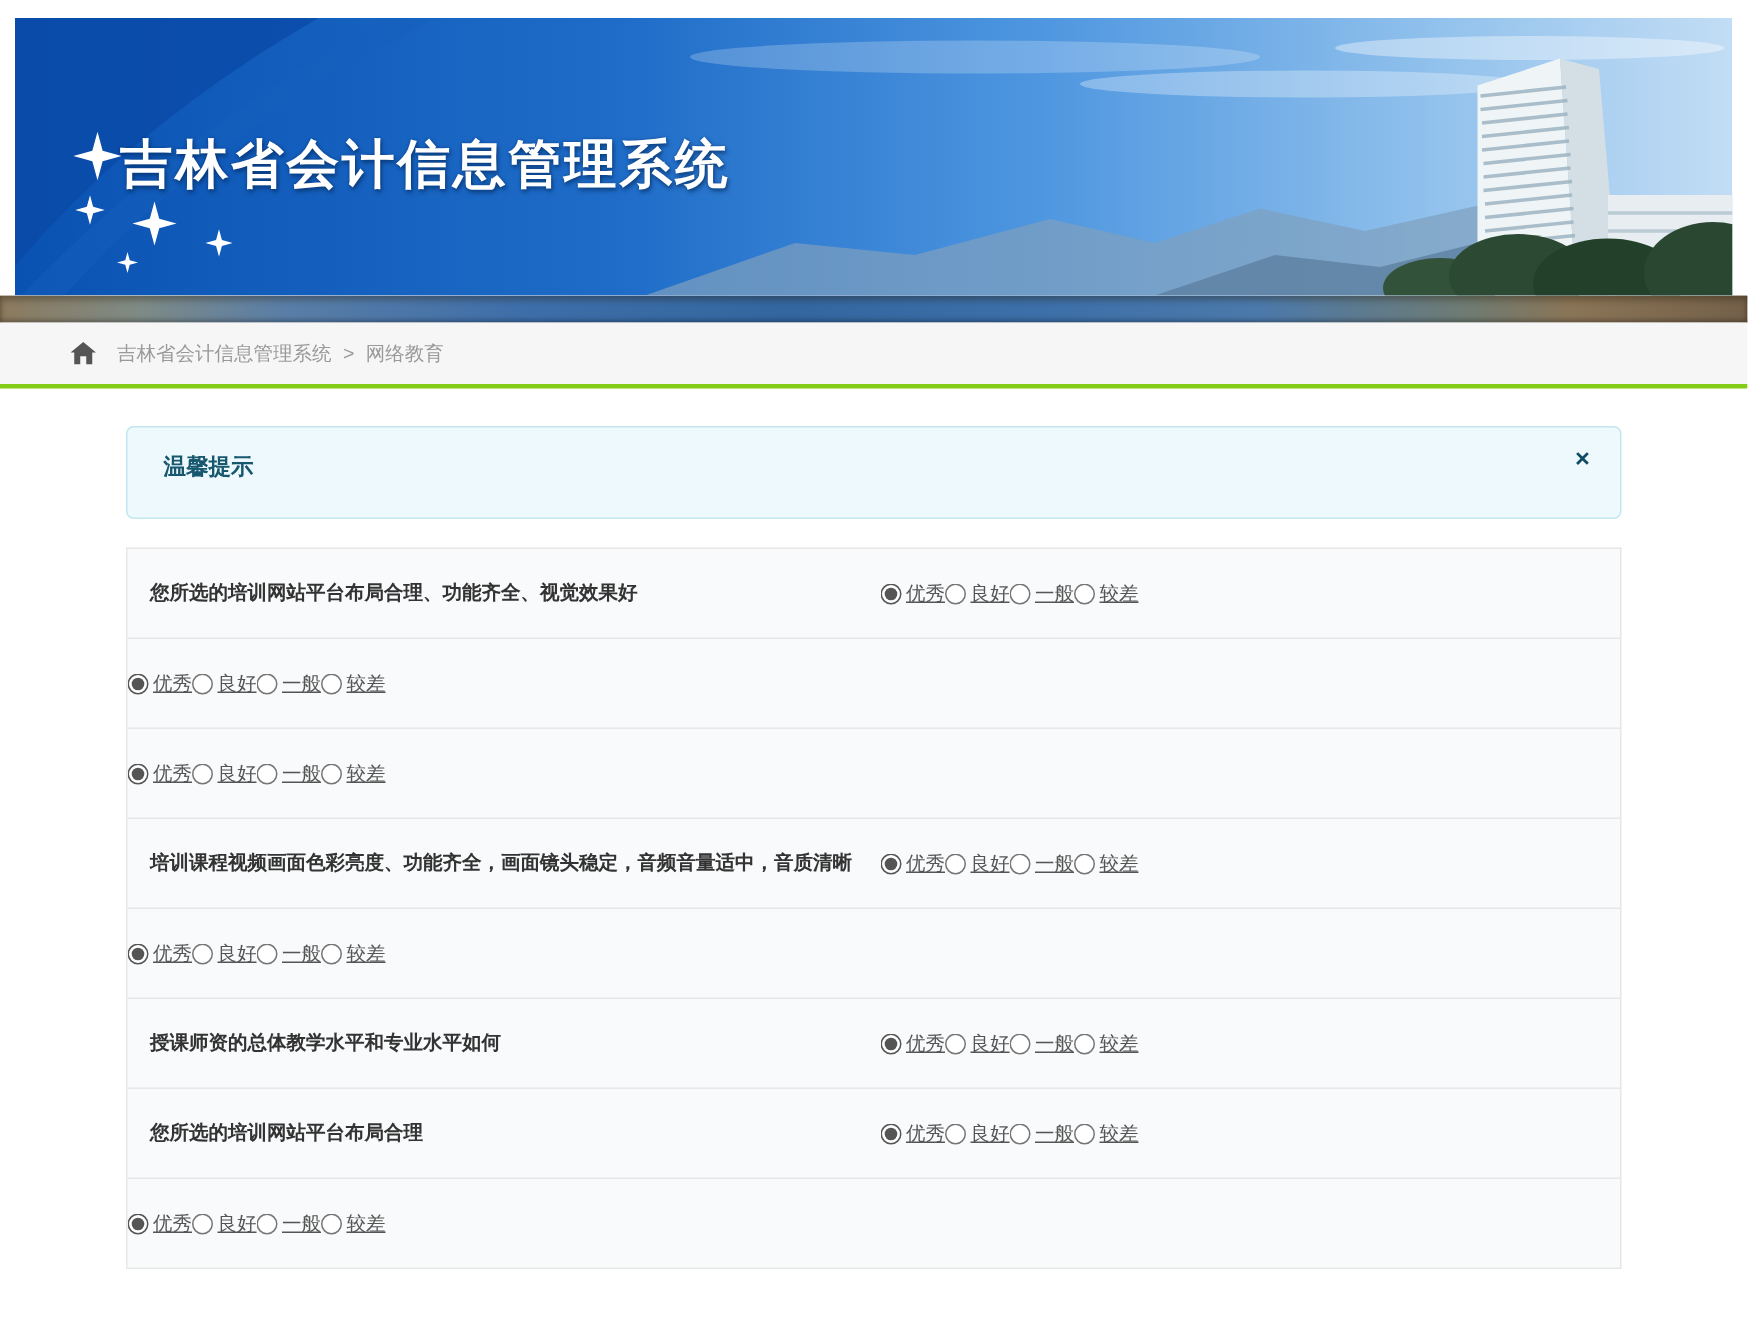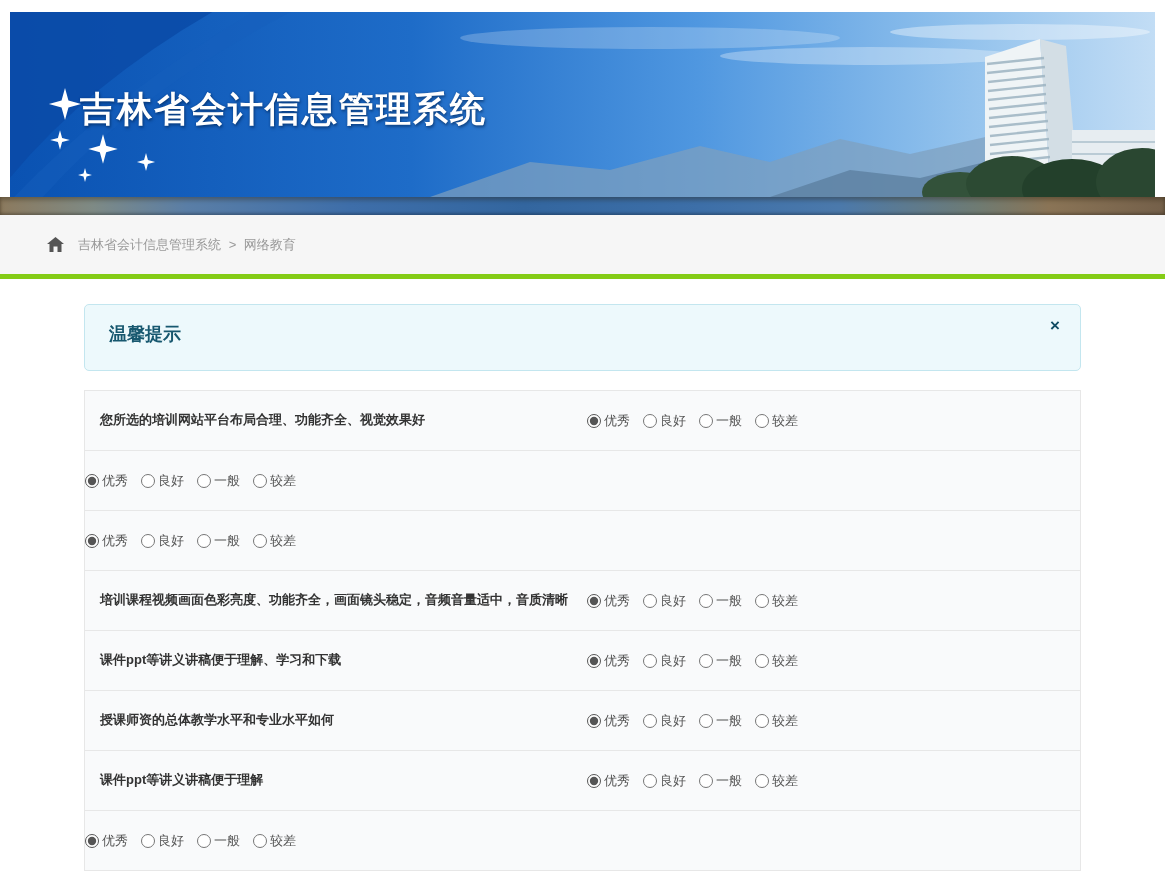--- a/index.html
+++ b/index.html
@@ -21,54 +21,54 @@
   .photo-strip{
     height:18px;width:100%;
     background:linear-gradient(90deg,
       #8c7a5e 0%, #7e8a85 8%, #5a7ea6 16%, #3e6ea9 30%,
       #33669f 45%, #3d6fa8 60%, #4b79ab 72%, #6f7b72 84%,
       #8a7456 90%, #74604a 100%);
     box-shadow:inset 0 3px 4px rgba(40,30,10,.35), inset 0 -2px 3px rgba(0,0,0,.25);
   }
   
   .breadcrumb-bar{
-    height:64px;background:#f6f6f6;border-bottom:5px solid #84cc16;
+    height:44px;background:#f6f6f6;border-bottom:3px solid #84cc16;
     display:flex;align-items:center;padding-left:47px;box-sizing:border-box;
   }
   .home-ic{width:17px;height:15px;flex:0 0 auto;}
   .crumb-text{margin-left:14px;font-size:13px;color:#999;}
   .crumb-text .sep{margin:0 4px;color:#999;}
   
   .main{padding:25px 84px 0 84px;}
   .notice{
     position:relative;background:#edf9fc;border:1px solid #c3e6ef;border-radius:5px;
     padding:17px 24px 15px 24px;box-sizing:border-box;
   }
-  .notice-title{margin:0 0 9px 0;font-size:18px;font-weight:bold;color:#17586f;}
+  .notice-title{margin:0 0 9px 0;font-size:15px;font-weight:bold;color:#17586f;}
   .notice-msg{margin:0;font-size:13px;color:#31708f;}
   .notice-close{
     position:absolute;right:16px;top:10px;border:0;background:transparent;
     font-size:17px;font-weight:bold;color:#114c63;cursor:pointer;line-height:1;
     padding:2px 4px;
   }
   
   .q-table{
     margin-top:19px;border:1px solid #e7e7e7;border-bottom:none;
     background:#f9fafb;
   }
   .q-row{
     display:flex;align-items:center;min-height:60px;
     border-bottom:1px solid #e7e7e7;box-sizing:border-box;
   }
   .q-text{
     width:502px;box-sizing:border-box;padding:9px 10px 9px 15px;
     font-size:13px;font-weight:bold;color:#333;line-height:1.75;
   }
   .q-options{
-    display:flex;align-items:center;gap:13px;font-size:13px;color:#555;
+    display:flex;align-items:center;font-size:13px;color:#555;text-decoration:underline;
   }
   .opt{display:flex;align-items:center;gap:3px;cursor:pointer;}
   .opt input[type=radio]{
     width:14px;height:14px;margin:0;accent-color:#555;
   }
 </style>
 </head>
 <body>
 
 <div class="banner-wrap">
@@ -240,21 +240,20 @@
             <span>一般</span>
           </label>
           <label class="opt">
             <input type="radio" name="q3" style="">
             <span>较差</span>
           </label>
         </div>
   </div>
 
   <div class="q-row">
-    <div class="q-text">课件ppt等讲义讲稿便于理解、学习和下载</div>
     <div class="q-options">
           <label class="opt">
             <input type="radio" name="q4" checked="" style="">
             <span>优秀</span>
           </label>
           <label class="opt">
             <input type="radio" name="q4" style="">
             <span>良好</span>
           </label>
           <label class="opt">
@@ -284,21 +283,21 @@
             <span>一般</span>
           </label>
           <label class="opt">
             <input type="radio" name="q5" style="">
             <span>较差</span>
           </label>
         </div>
   </div>
 
   <div class="q-row">
-    <div class="q-text">课件ppt等讲义讲稿便于理解</div>
+    <div class="q-text">您所选的培训网站平台布局合理</div>
     <div class="q-options">
           <label class="opt">
             <input type="radio" name="q6" checked="" style="">
             <span>优秀</span>
           </label>
           <label class="opt">
             <input type="radio" name="q6" style="">
             <span>良好</span>
           </label>
           <label class="opt">

